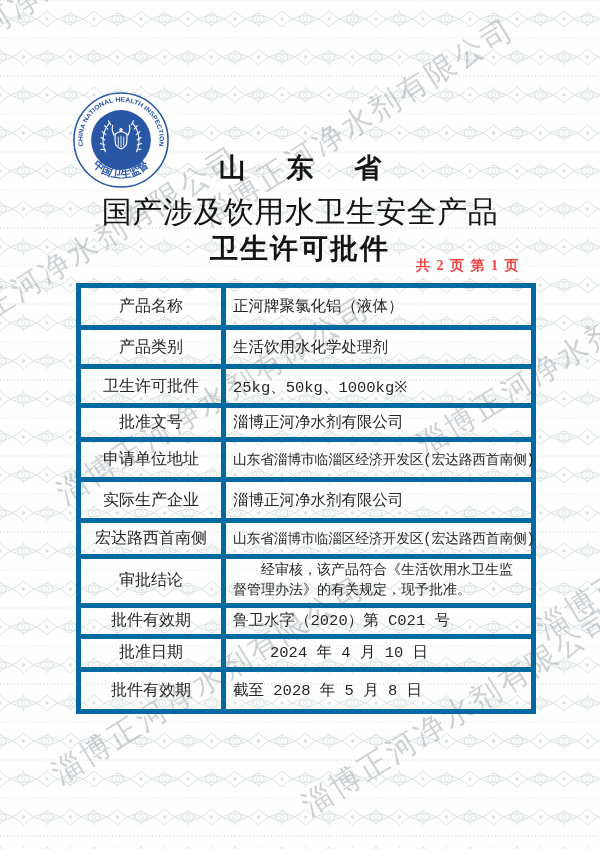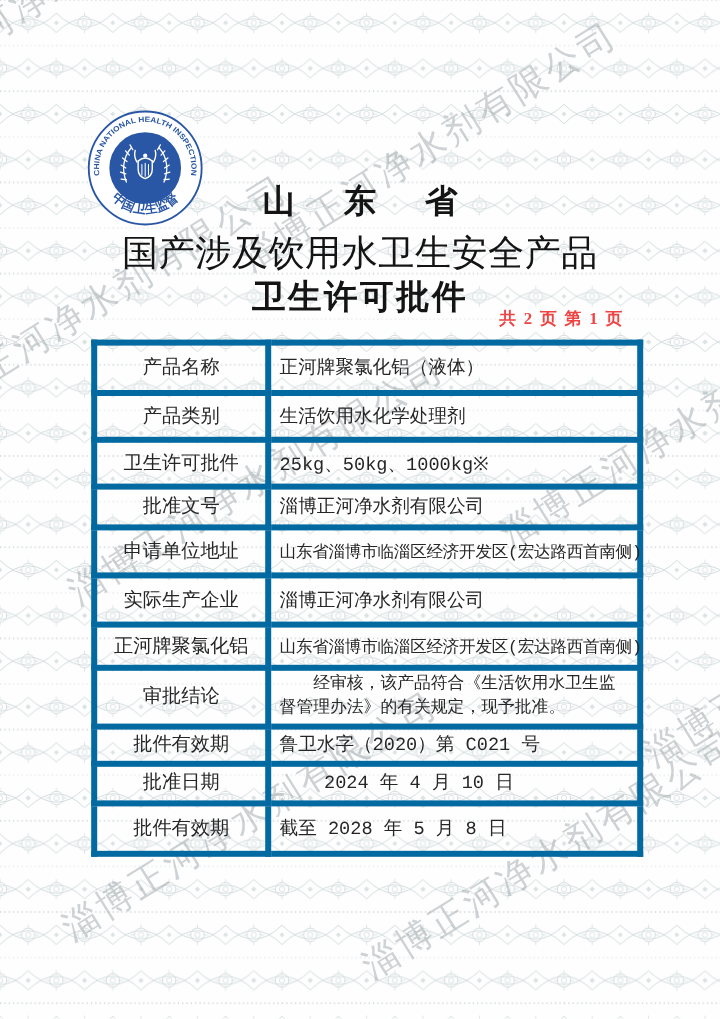--- a/index.html
+++ b/index.html
@@ -137,21 +137,21 @@
           </tr>
           <tr style="height: 40px;">
             <td class="label">申请单位地址</td>
             <td class="value">山东省淄博市临淄区经济开发区(宏达路西首南侧)</td>
           </tr>
           <tr style="height: 41px;">
             <td class="label">实际生产企业</td>
             <td class="value">淄博正河净水剂有限公司</td>
           </tr>
           <tr style="height: 36px;">
-            <td class="label">正河牌聚氯化铝</td>
+            <td class="label">宏达路西首南侧</td>
             <td class="value">山东省淄博市临淄区经济开发区(宏达路西首南侧)</td>
           </tr>
           <tr style="height: 47px;">
             <td class="label">审批结论</td>
             <td class="value">经审核，该产品符合《生活饮用水卫生监督管理办法》的有关规定，现予批准。</td>
           </tr>
           <tr style="height: 31px;">
             <td class="label">批件有效期</td>
             <td class="value">鲁卫水字（2020）第 C021 号</td>
           </tr>

